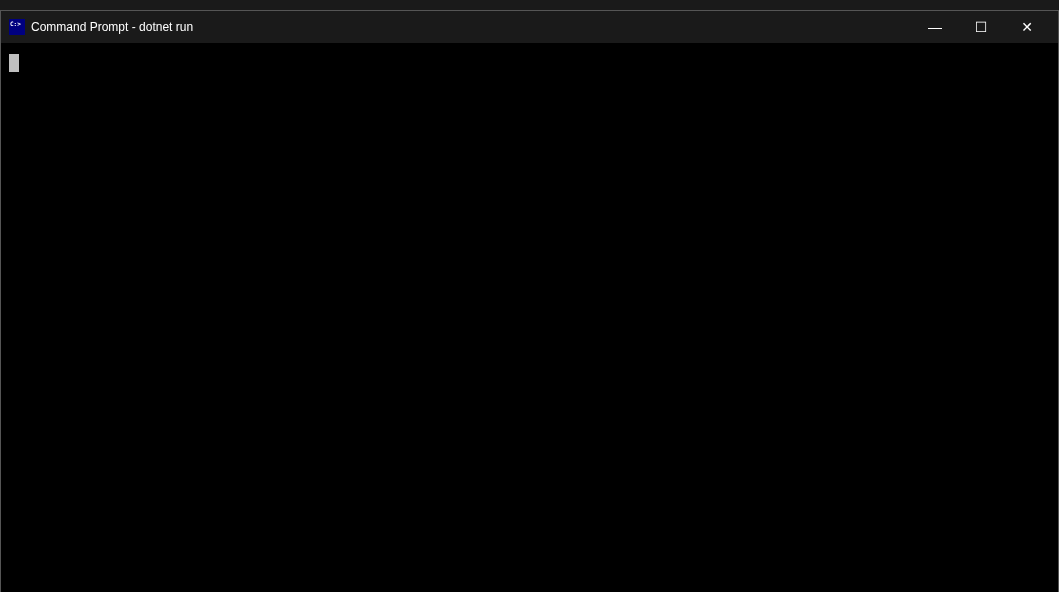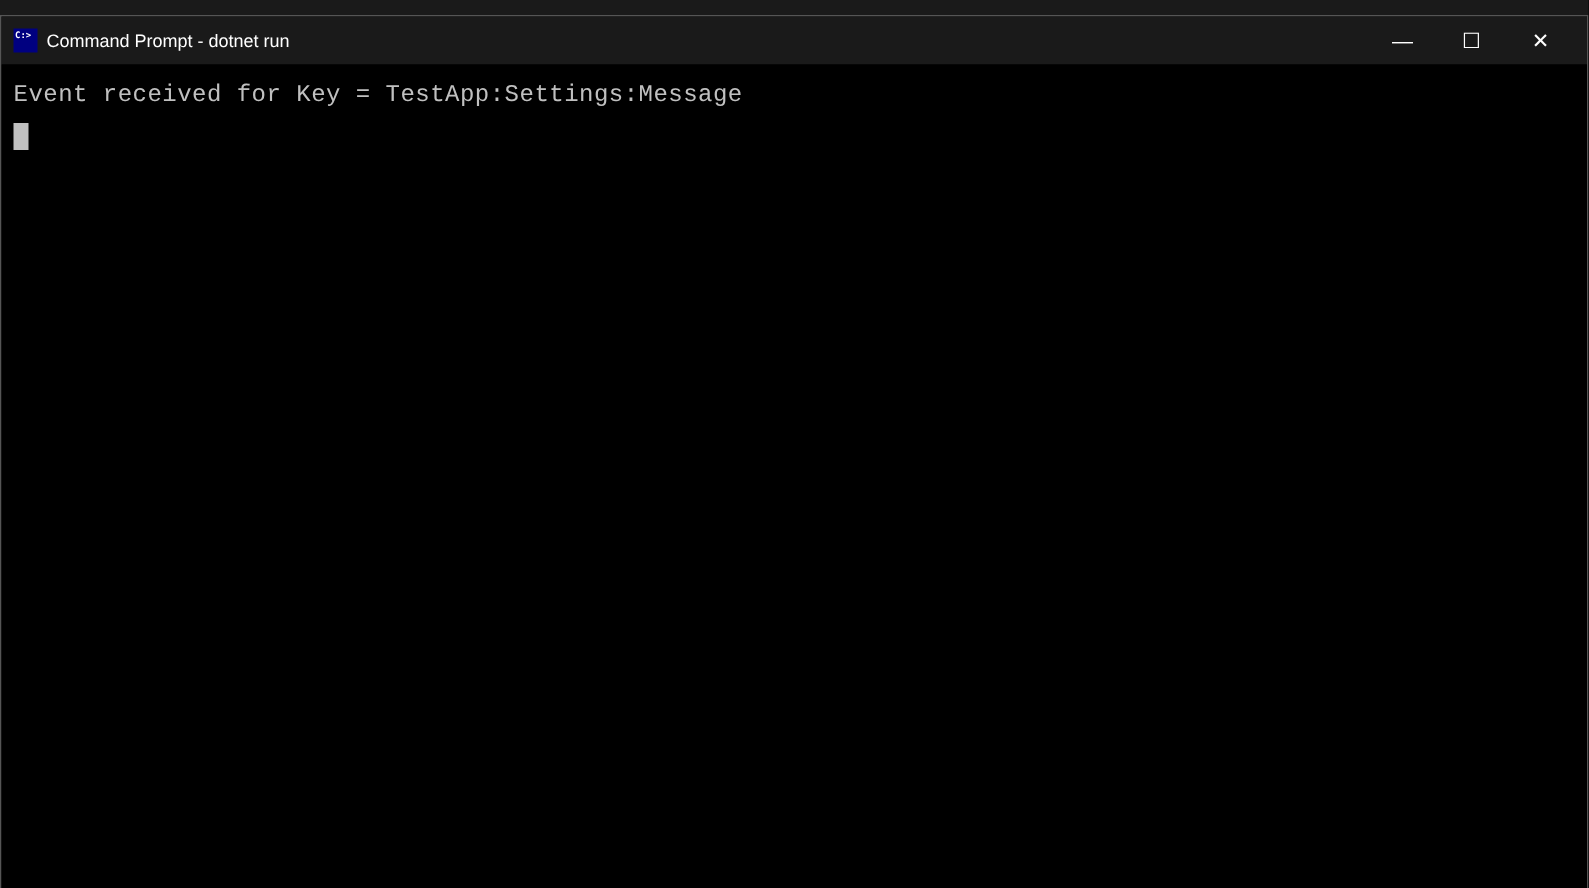--- a/index.html
+++ b/index.html
@@ -131,19 +131,18 @@
     <div class="cmd-icon title-bar-icon"></div>
     <span class="title-bar-text">Command Prompt - dotnet  run</span>
     <div class="title-bar-controls">
       <button class="title-bar-btn">—</button>
       <button class="title-bar-btn">☐</button>
       <button class="title-bar-btn close">✕</button>
     </div>
   </div>
 
   <div class="console-area">
-    <div class="console-line">Event received for Key = TestApp:Settings:Message</div>
     <div class="cursor-line">
       <span class="cursor-block"></span>
     </div>
   </div>
 
 </div>
 
 </body></html>

